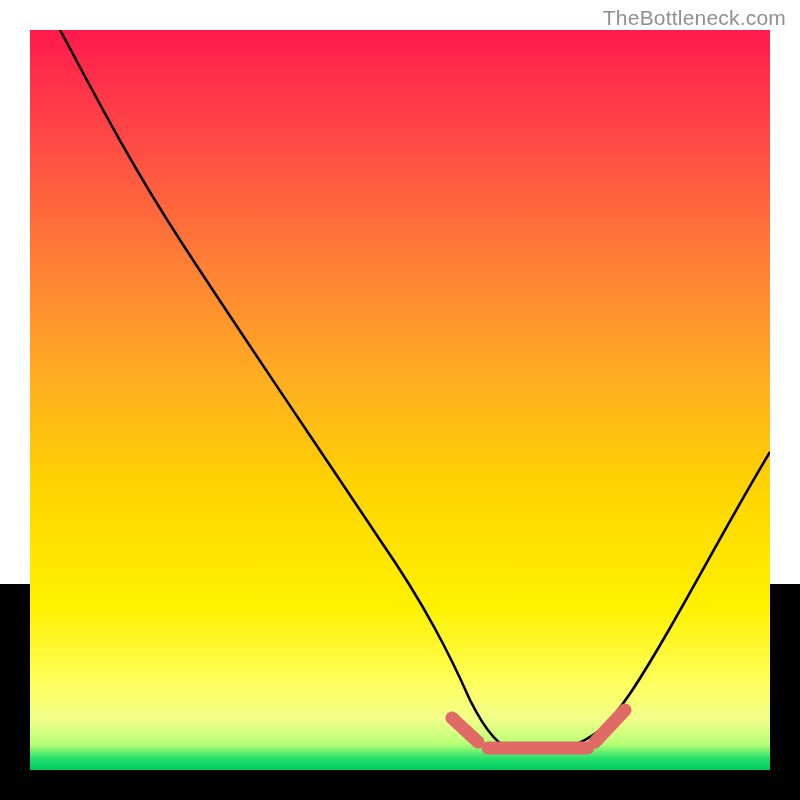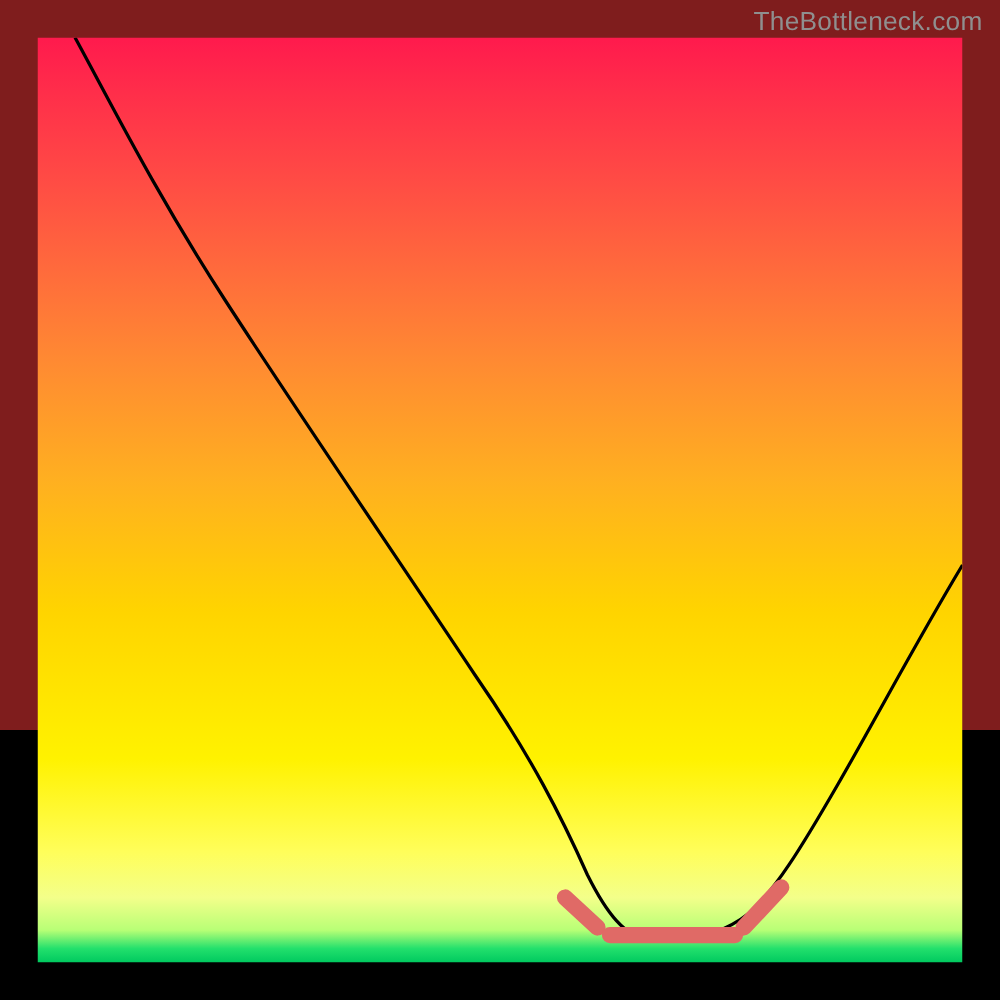--- a/index.html
+++ b/index.html
@@ -10,21 +10,21 @@
     height: 800px;
     overflow: hidden;
     font-family: Arial, Helvetica, sans-serif;
   }
   .frame {
     position: absolute;
     top: 0;
     left: 0;
     width: 800px;
     height: 584px;
-    background: #7f1d1d;
+    background: #ffffff;
   }
   .plot-area {
     position: absolute;
     left: 30px;
     top: 30px;
     width: 740px;
     height: 740px;
     overflow: hidden;
   }
   .gradient {

